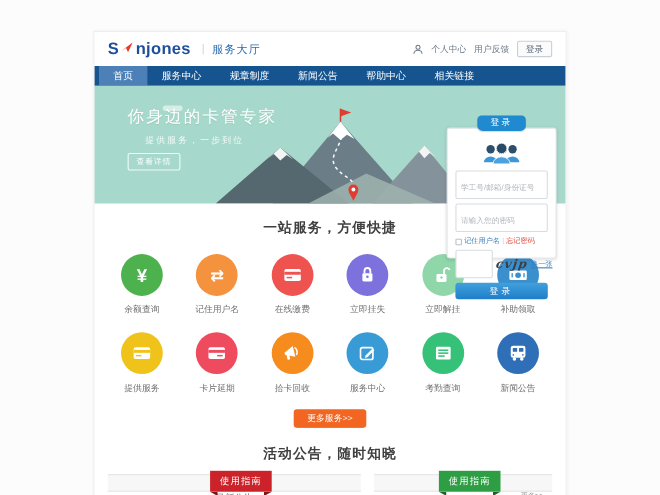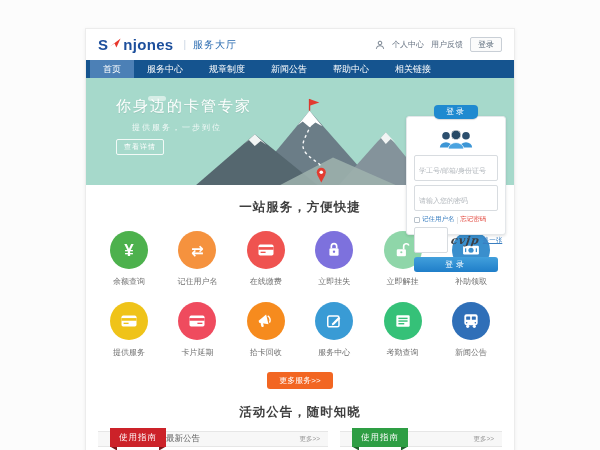--- a/index.html
+++ b/index.html
@@ -77,21 +77,21 @@
     border:0; border-radius:3px; color:#fff; font-size:8px; cursor:pointer; }
 
   
   .announce { background:#fff; padding:15px 12px 12px; }
   .announce .sec-title { text-align:center; display:block; }
   .panels { display:flex; gap:12px; margin-top:10px; }
   .panel { position:relative; }
   .panel.left { flex:1.42; }
   .panel.right { flex:1; }
   .panel-bar { height:16px; background:#f7f7f7; border:1px solid #e6e6e6; border-left:0; border-right:0;
-    display:flex; align-items:center; }
+    display:flex; align-items:center;flex-direction:column; }
   .ribbon { position:relative; margin:-4px 0 0 12px; height:19px; line-height:19px; padding:0 9px;
     background:var(--rc,#c00); color:#fff; font-size:8.5px; letter-spacing:1px; cursor:pointer; z-index:2; }
   .ribbon::before,.ribbon::after { content:""; position:absolute; bottom:-4px; width:7px; height:4px;
     background:var(--rc,#c00); filter:brightness(.62); }
   .ribbon::before { left:0; clip-path:polygon(0 0,100% 0,100% 100%); }
   .ribbon::after  { right:0; clip-path:polygon(0 0,100% 0,0 100%); }
   .tab2 { font-size:8.5px; color:#666; margin-left:0; cursor:pointer; }
   .more-link { margin-left:auto; margin-right:8px; font-size:6.5px; color:#999; text-decoration:none; cursor:pointer; }
 </style>
 </head>

